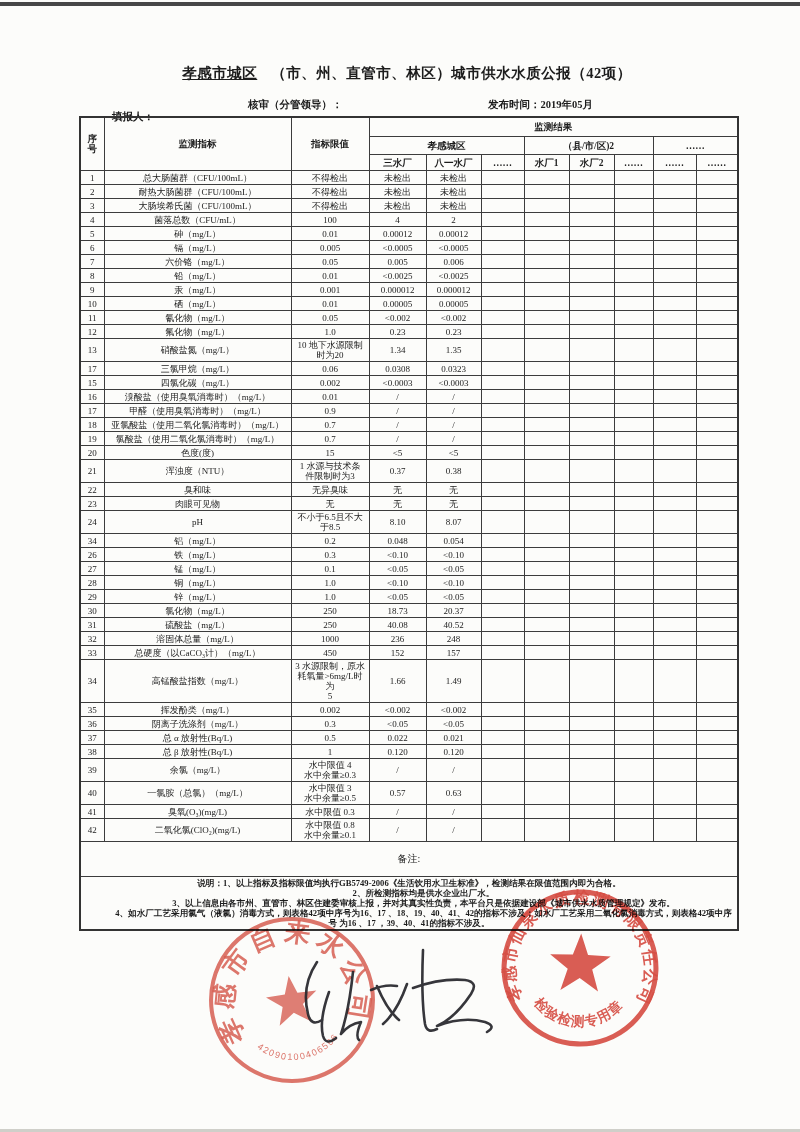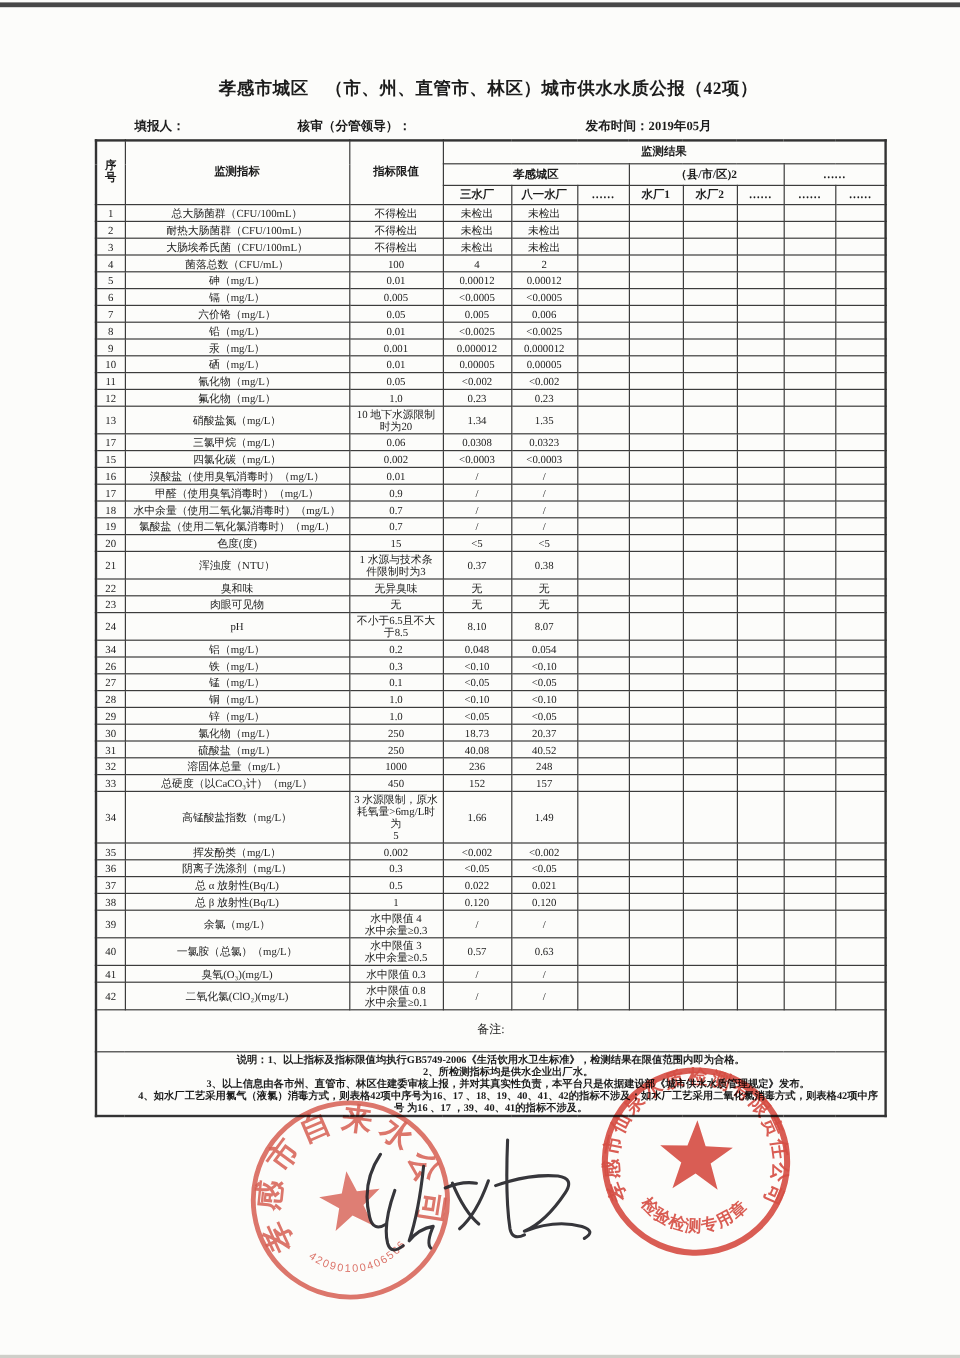--- a/index.html
+++ b/index.html
@@ -8,24 +8,24 @@
     background:#fcfcfa;color:#1c1c1c;
     font-family:"Liberation Serif", serif;
   }
   .scan-strip-top{position:absolute;top:2px;left:0;width:100%;height:4px;background:#474747;}
   .scan-strip-bottom{position:absolute;bottom:0;left:0;width:100%;height:3px;background:#cfcfc9;}
 
   .doc-title{
     position:absolute;top:64px;left:0;width:100%;text-align:center;
     font-size:14.5px;font-weight:bold;letter-spacing:0.5px;white-space:nowrap;
   }
-  .doc-title .u{padding:0 14px;}
+  .doc-title .u{text-decoration:underline;padding:0 14px;}
 
   .meta-line{position:absolute;top:98px;left:0;width:100%;font-size:10.5px;font-weight:bold;}
-  .meta-filler{position:absolute;left:112px;top:0;}
+  .meta-filler{position:absolute;left:112px;top:12px;}
   .meta-reviewer{position:absolute;left:248px;top:0;}
   .meta-publish{position:absolute;left:488px;top:0;}
 
   table.report{
     position:absolute;left:79px;top:116px;width:658px;
     border-collapse:collapse;table-layout:fixed;
     font-size:9px;border:2px solid #333;
   }
   table.report th, table.report td{
     border:1px solid #3c3c3c;text-align:center;vertical-align:middle;
@@ -322,21 +322,21 @@
         <td class="c-val">/</td>
         <td></td>
         <td></td>
         <td></td>
         <td></td>
         <td></td>
         <td></td>
       </tr>
       <tr class="data-row">
         <td class="c-no">18</td>
-        <td class="c-name">水中余量（使用二氧化氯消毒时）（mg/L）</td>
+        <td class="c-name">亚氯酸盐（使用二氧化氯消毒时）（mg/L）</td>
         <td class="c-limit">0.7</td>
         <td class="c-val">/</td>
         <td class="c-val">/</td>
         <td></td>
         <td></td>
         <td></td>
         <td></td>
         <td></td>
         <td></td>
       </tr>

